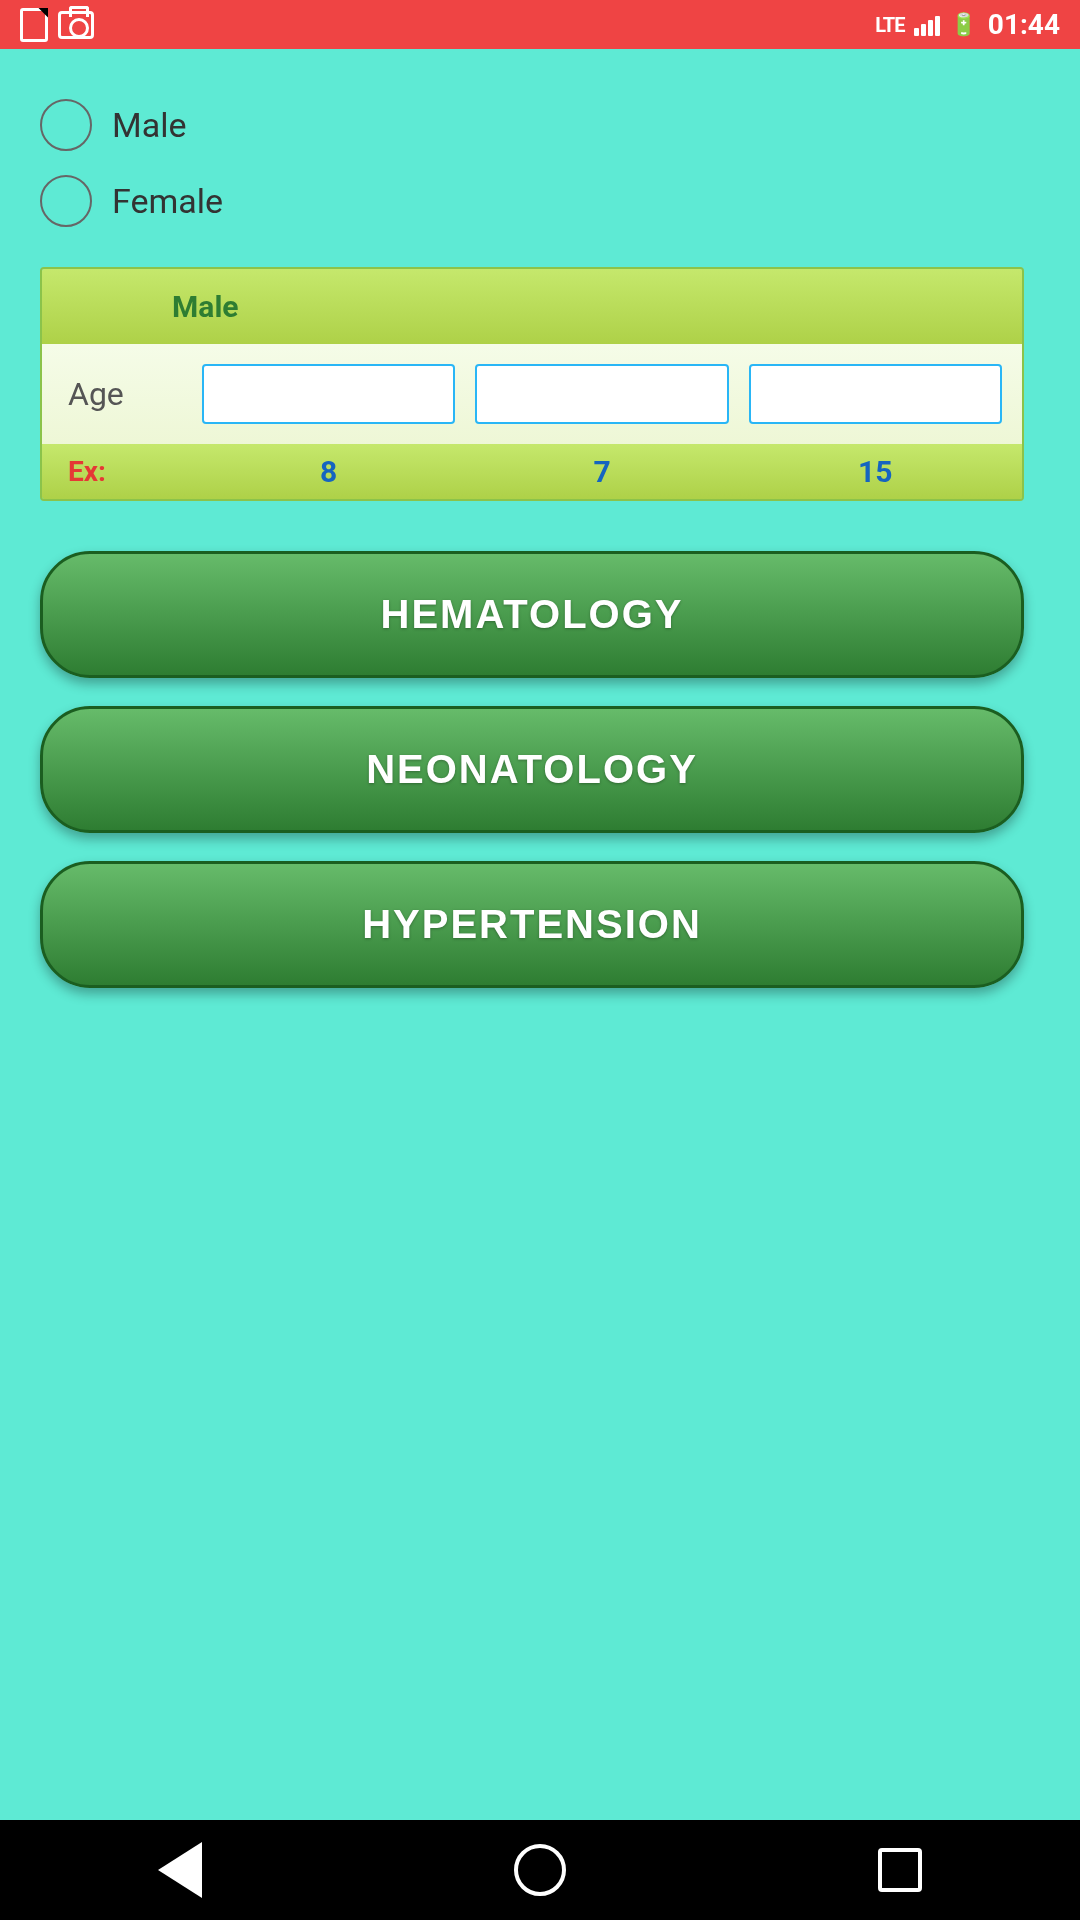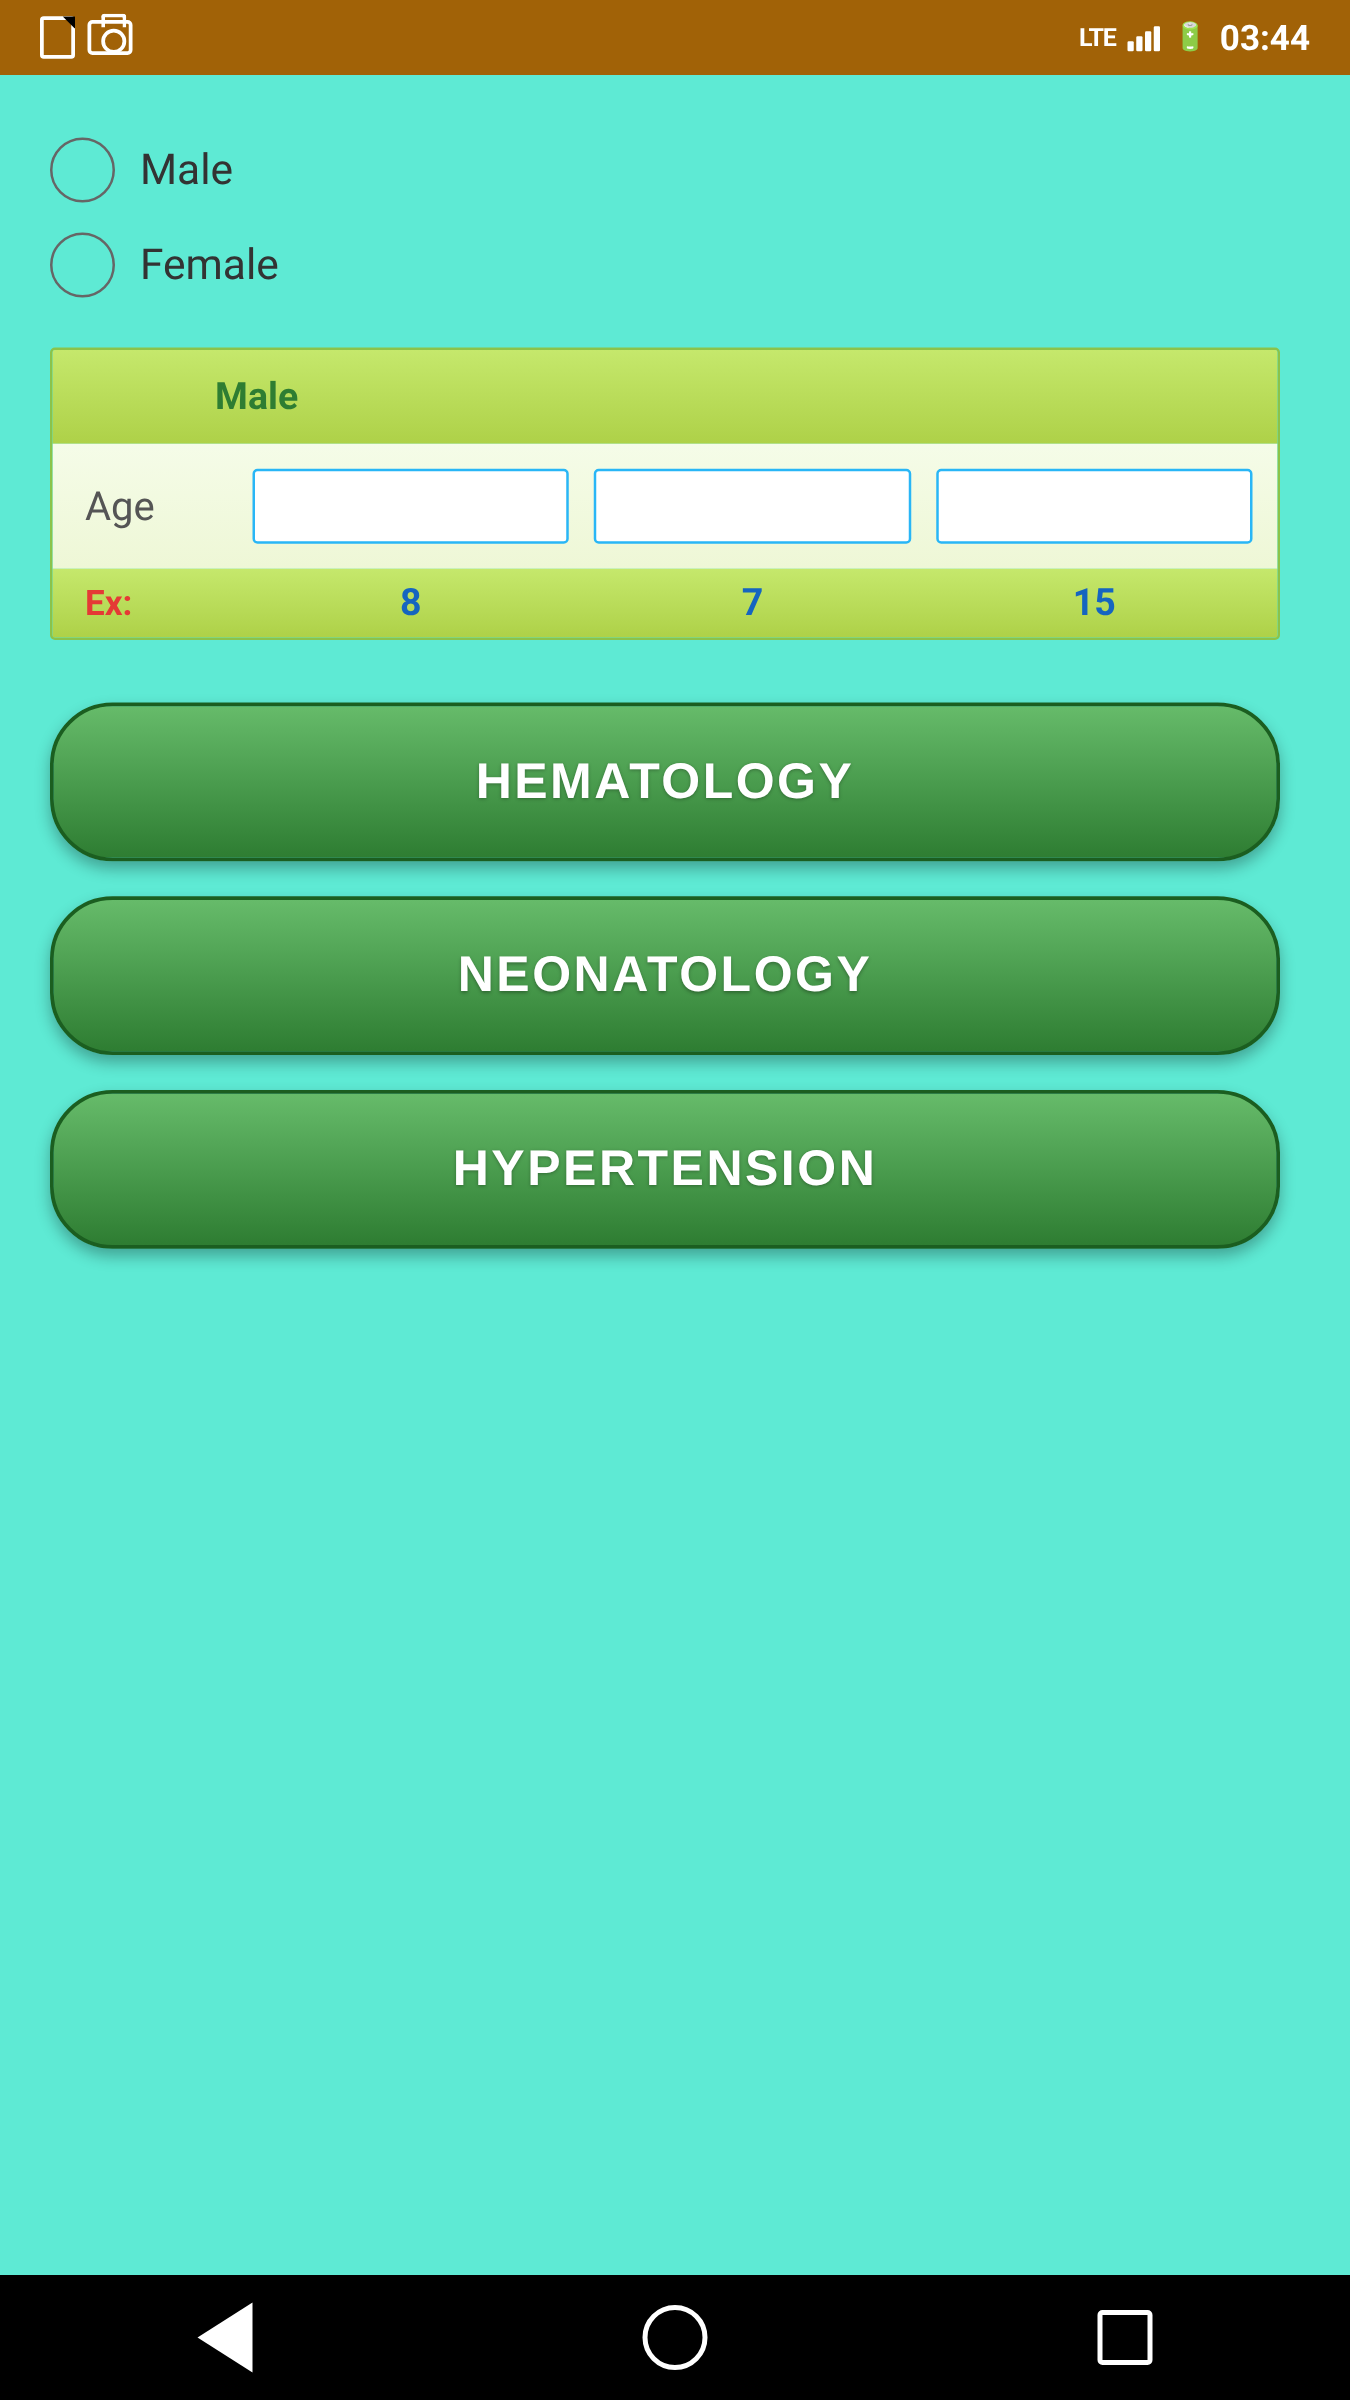--- a/index.html
+++ b/index.html
@@ -13,27 +13,27 @@
       width: 1080px;
       min-height: 1920px;
       background-color: #f0f0f0;
       font-family: 'Roboto', Arial, sans-serif;
       display: flex;
       flex-direction: column;
     }
 
     
     .status-bar {
-      background-color: #a16207;
-      color: #fff;
-      height: 60px;
+      background-color: #ef4444;
+      color: #fff;
+      height: 49px;
       display: flex;
       align-items: center;
       justify-content: flex-end;
-      padding: 0 32px;
+      padding: 0 20px;
       gap: 16px;
       flex-shrink: 0;
     }
 
     .status-bar-left {
       display: flex;
       align-items: center;
       gap: 10px;
       margin-right: auto;
     }
@@ -304,21 +304,21 @@
   </div>
   <div class="status-icons">
     <span class="lte-icon">LTE</span>
     <div class="signal-bars">
       <div class="signal-bar" style="height:8px;"></div>
       <div class="signal-bar" style="height:12px;"></div>
       <div class="signal-bar" style="height:16px;"></div>
       <div class="signal-bar" style="height:20px;"></div>
     </div>
     <span class="battery-icon">🔋</span>
-    <span class="status-time">03:44</span>
+    <span class="status-time">01:44</span>
   </div>
 </div>
 
 <div class="main-content">
 
   <div class="gender-section">
     <div class="radio-option">
       <div class="radio-circle"></div>
       <span class="radio-label">Male</span>
     </div>

